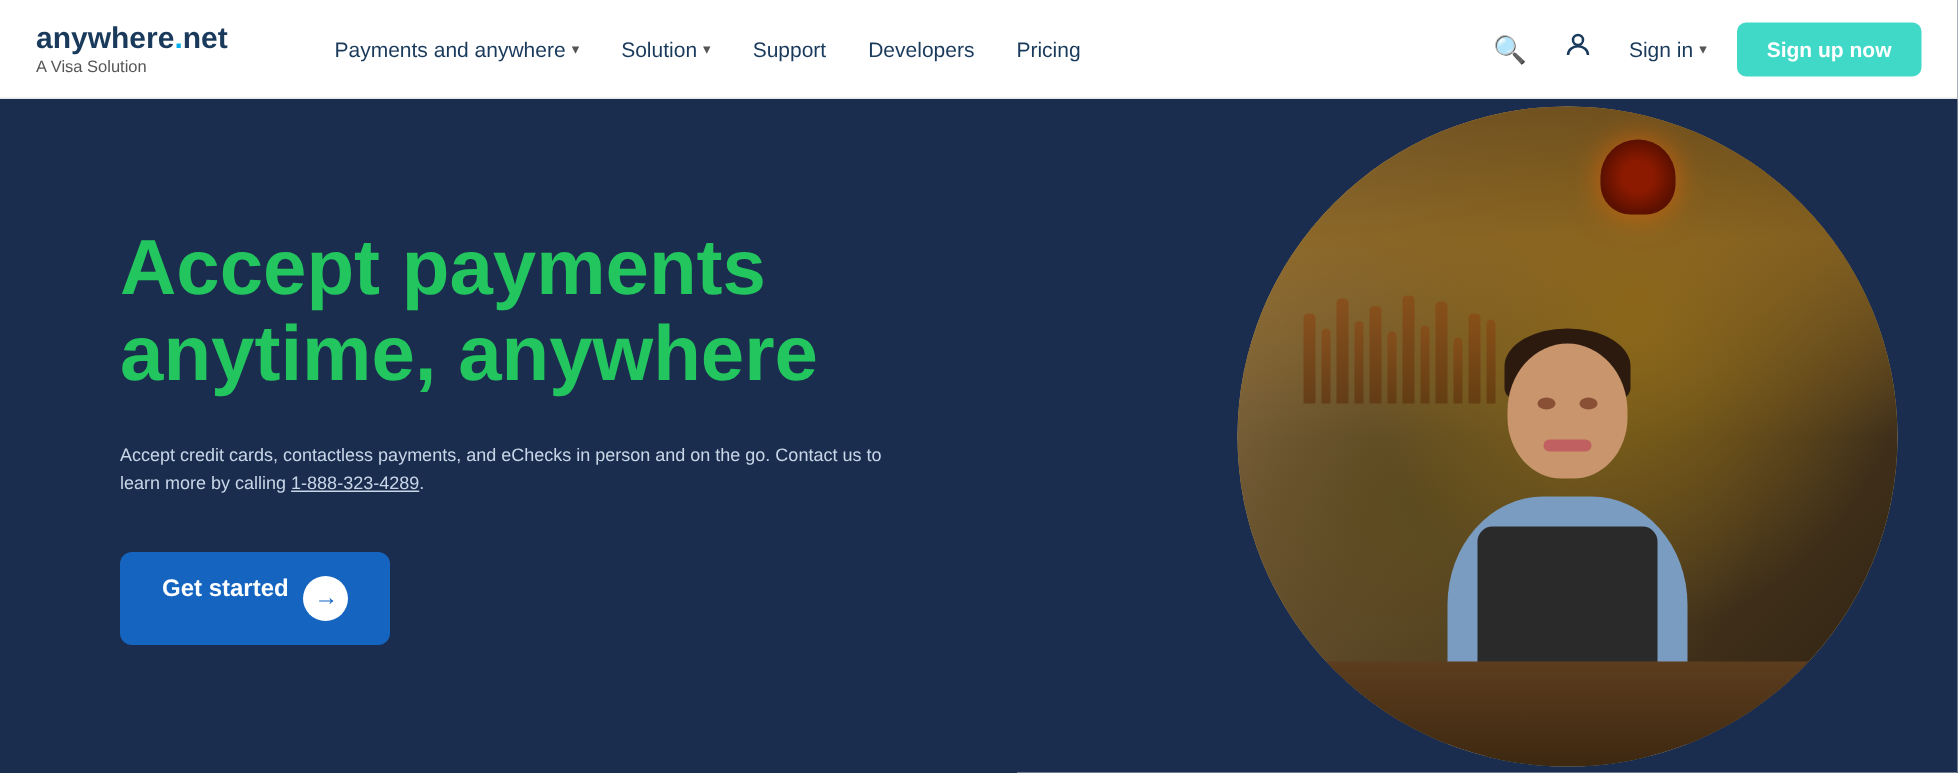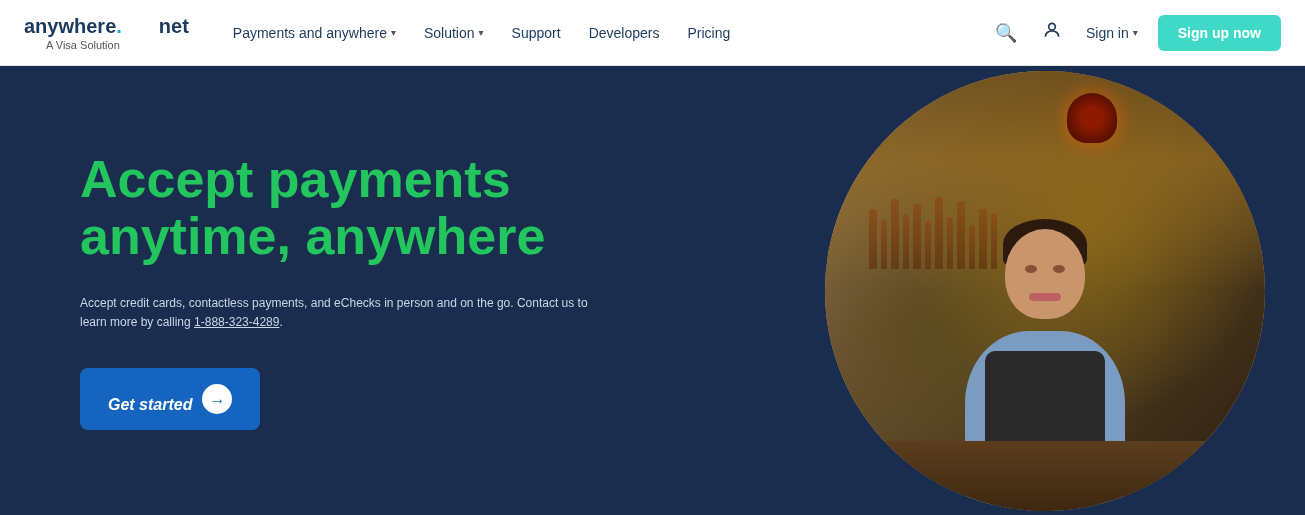--- a/index.html
+++ b/index.html
@@ -21,26 +21,25 @@
       margin-right: 32px;
       min-width: 155px;
     }
     .logo-main {
       font-size: 20px;
       font-weight: 700;
       color: #1a3a5c;
       line-height: 1.2;
     }
     .logo-main span.dot { color: #00adef; }
-    .logo-main span.net { color: #1a3a5c; margin-left: 37px; }
+    .logo-main span.net { color: #1a3a5c; }
     .logo-sub {
       font-size: 11px;
       color: #555;
       margin-top: 1px;
-      margin-left: 22px;
     }
     .nav-links {
       display: flex;
       align-items: center;
       gap: 4px;
       flex: 1;
     }
     .nav-item {
       display: flex;
       align-items: center;
@@ -129,31 +128,30 @@
       line-height: 1.6;
       margin-bottom: 36px;
       max-width: 520px;
     }
     .hero-desc a {
       color: #c8d6e8;
       text-decoration: underline;
     }
     .hero-cta {
       display: inline-flex;
-      align-items: flex-end;
+      align-items: flex-start;
       gap: 10px;
       background: #1565c0;
       color: #fff;
       border: none;
       border-radius: 8px;
       padding: 16px 28px;
       font-size: 16px;
       font-weight: 700;
       cursor: pointer;
-      font-style: italic;
     }
     .cta-arrow {
       display: inline-flex;
       align-items: center;
       justify-content: center;
       width: 30px;
       height: 30px;
       background: #fff;
       border-radius: 50%;
       color: #1565c0;

